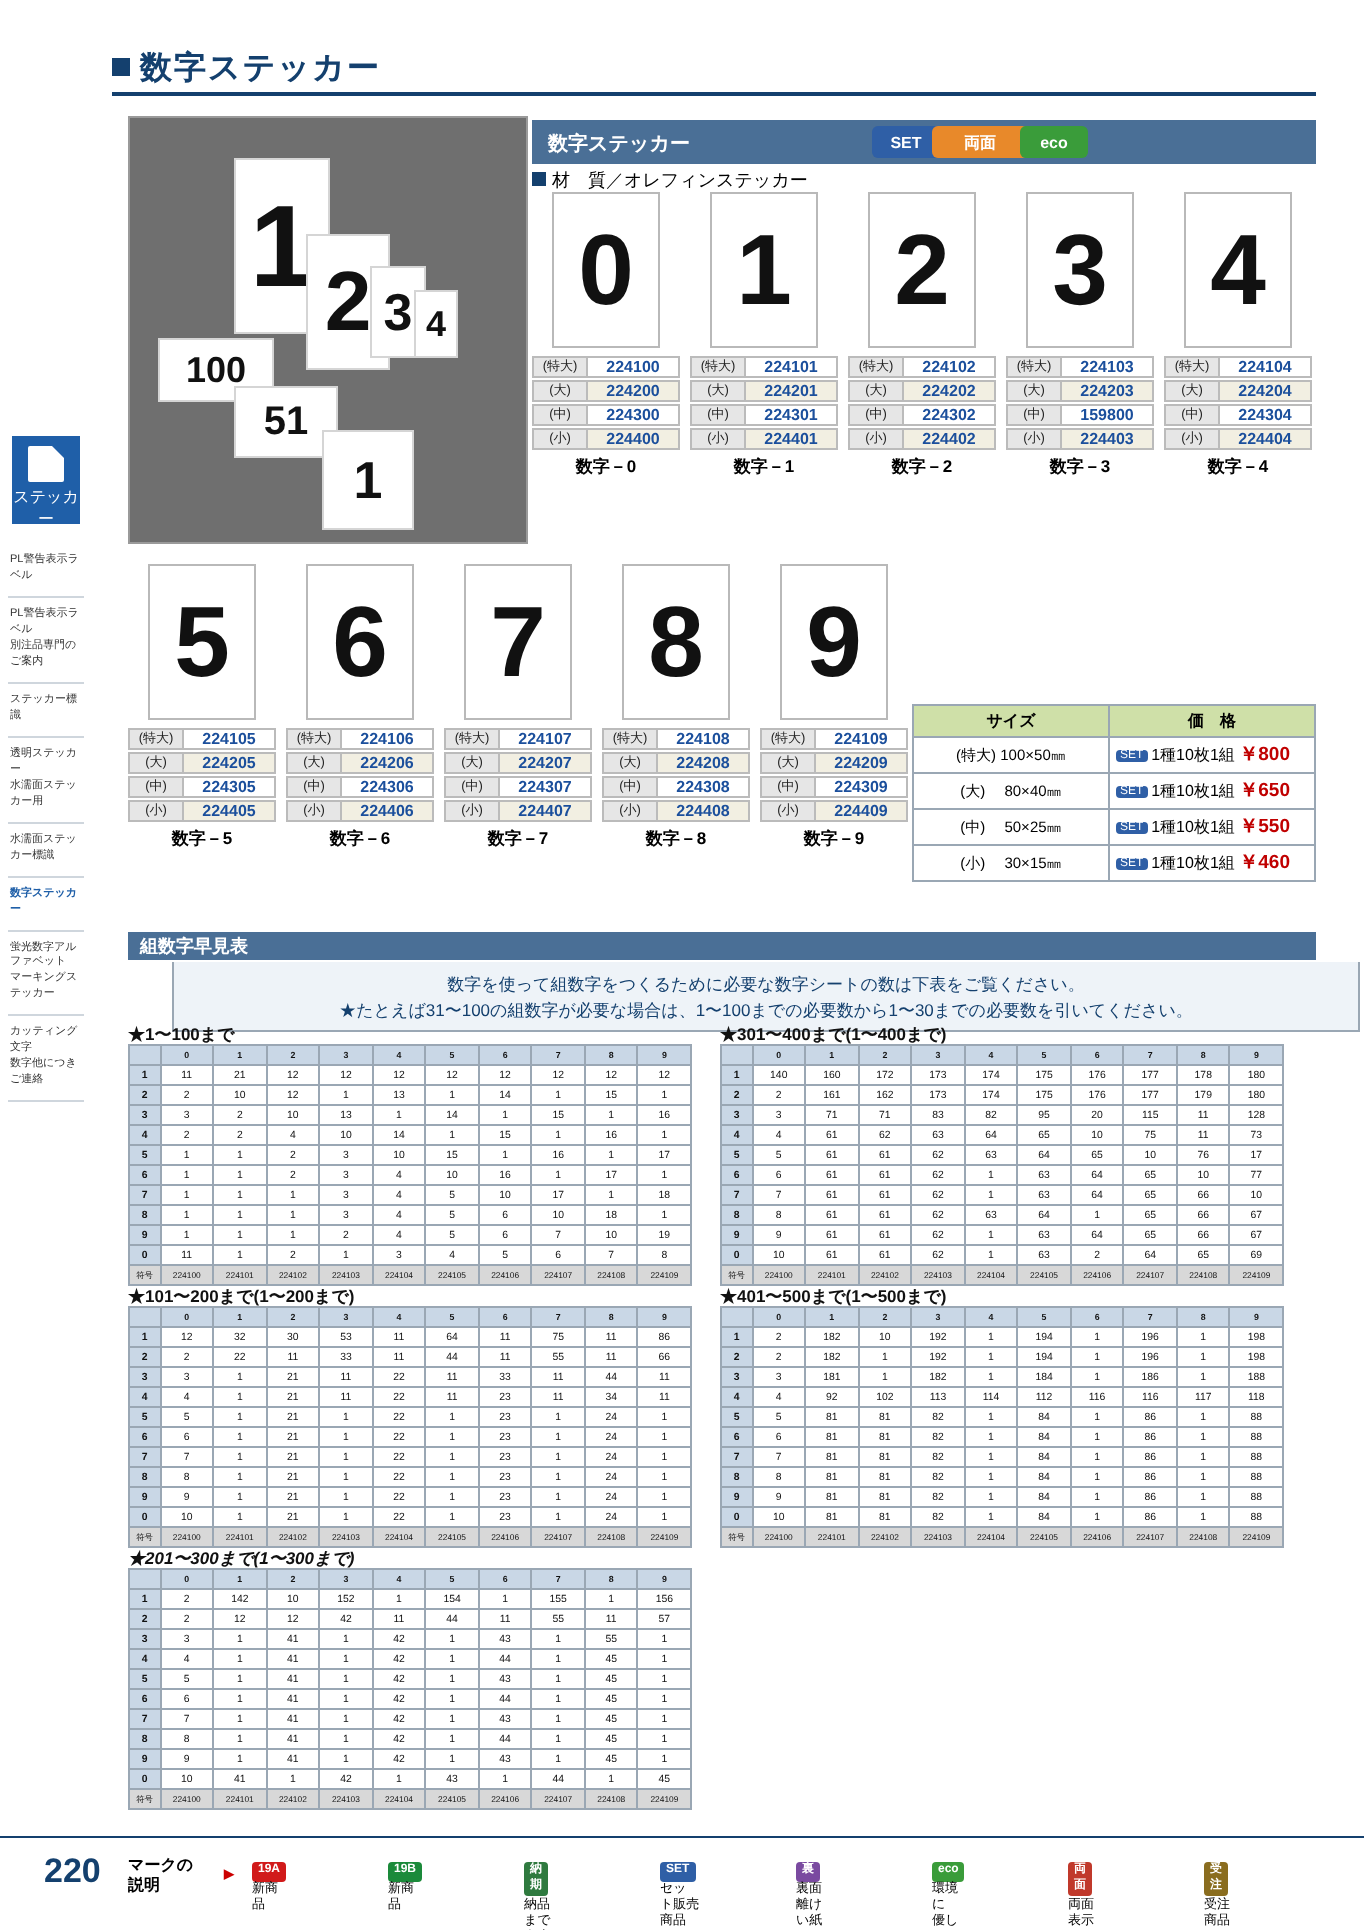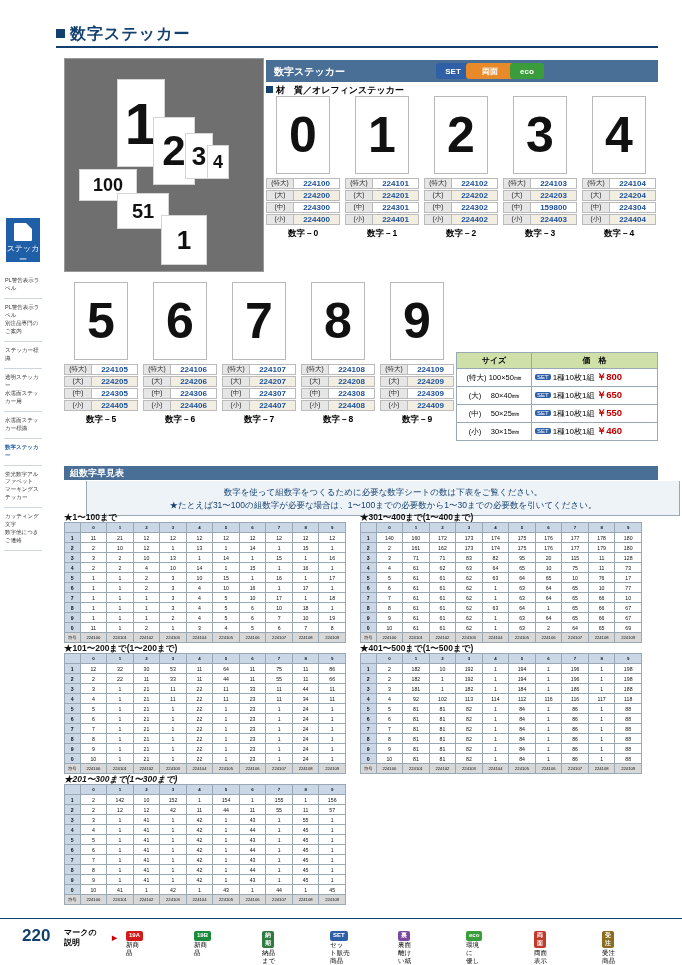--- a/index.html
+++ b/index.html
@@ -68,21 +68,21 @@
   }
   .badge{
     position:absolute;top:3px;height:16px;border-radius:3px;color:#fff;
     font-size:8px;font-weight:bold;display:flex;align-items:center;
     justify-content:center;padding:0 4px;
   }
   .badge.set{left:170px;background:#2f5fa6;width:26px;}
   .badge.ryo{left:200px;background:#e8892a;width:40px;}
   .badge.eco{left:244px;background:#3a9c3a;width:26px;}
   .zaishitsu{
-    position:absolute;left:266px;top:84px;font-size:9px;font-weight:bold;
+    position:absolute;left:266px;top:84px;font-size:9px;font-weight:normal;
   }
   .zaishitsu .mk{display:inline-block;width:7px;height:7px;background:#14406e;margin-right:3px;}
   
   .items{position:absolute;left:266px;top:96px;width:394px;}
   .item{
     position:absolute;width:74px;
   }
   .item .sample{
     width:52px;height:76px;border:1px solid #b9b9b9;background:#fff;margin:0 auto;
     display:flex;align-items:center;justify-content:center;
@@ -103,21 +103,21 @@
   }
   .row.beige .cd{background:#f2efe2;}
   .item .cap{text-align:center;font-size:8.5px;margin-top:3px;font-weight:bold;}
   
   .items2{position:absolute;left:64px;top:282px;width:398px;}
   
   .sizetable{
     position:absolute;left:456px;top:352px;width:202px;border-collapse:collapse;
     font-size:8px;
   }
-  .sizetable th,.sizetable td{border:1px solid #9aa7b4;padding:2px 0;}
+  .sizetable th,.sizetable td{border:1px solid #9aa7b4;padding:2px 12px;}
   .sizetable th{background:#cfe0a8;font-weight:bold;text-align:center;}
   .sizetable td.sz{background:#fff;text-align:center;width:74px;font-size:7.5px;}
   .sizetable td.pr{background:#fff;text-align:left;padding-left:3px;white-space:nowrap;}
   .sizetable .yen{color:#c00000;font-weight:bold;font-size:9.5px;}
   .sizetable .set{
     display:inline-block;background:#2f5fa6;color:#fff;border-radius:2px;
     font-size:6px;padding:0 2px;margin-right:2px;vertical-align:1px;
   }
   
   .sectionbar{

